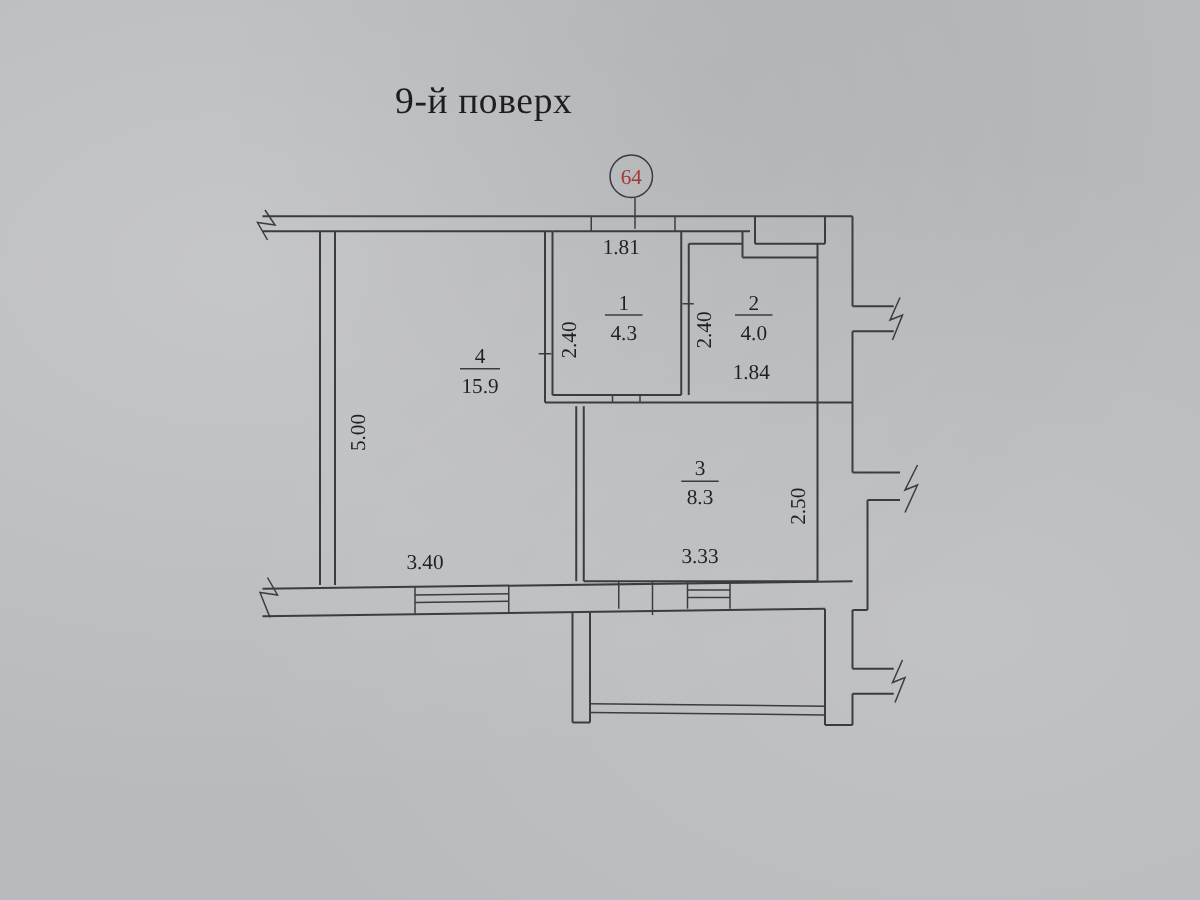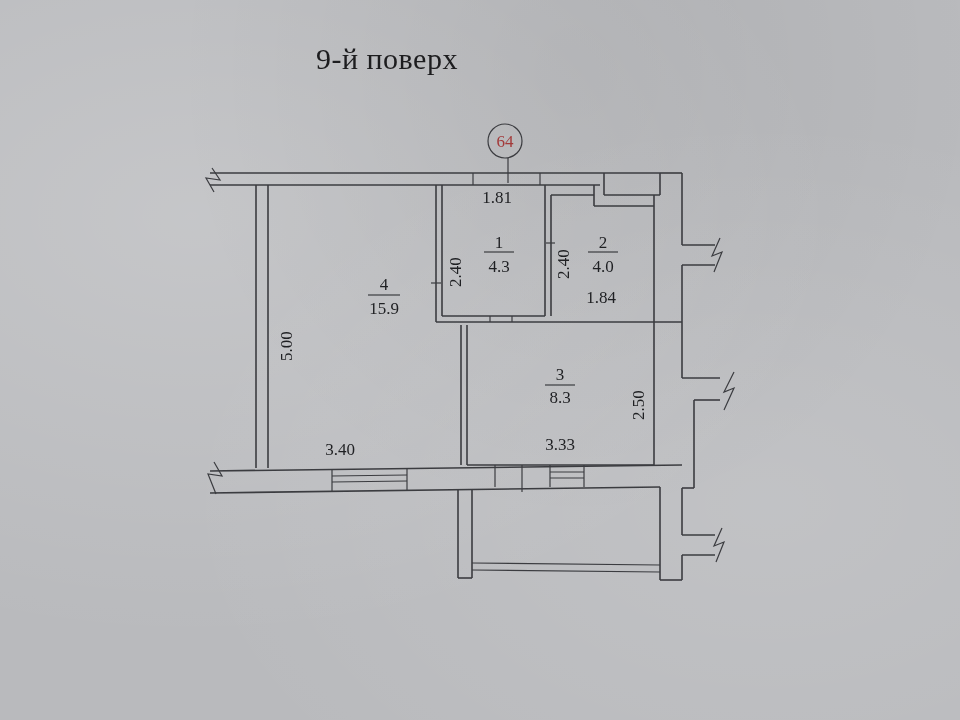--- a/index.html
+++ b/index.html
@@ -8,21 +8,21 @@
     background: #b9babd;
     background-image:
       radial-gradient(ellipse at 20% 30%, rgba(255,255,255,0.18), rgba(255,255,255,0) 60%),
       radial-gradient(ellipse at 80% 70%, rgba(255,255,255,0.12), rgba(255,255,255,0) 55%),
       radial-gradient(ellipse at 60% 10%, rgba(0,0,0,0.05), rgba(0,0,0,0) 50%);
     position: relative;
     font-family: "Liberation Serif", serif;
   }
   #plan { position: absolute; left: 0; top: 0; }
   .title {
-    position: absolute; left: 316px; top: 42px;
+    position: absolute; left: 316px; top: 64px;
     font-size: 30px; color: #1d1d1f; letter-spacing: 0.5px;
   }
   .line { stroke: #3b3c40; stroke-width: 1.6; fill: none; }
   .thin { stroke: #3b3c40; stroke-width: 1.2; fill: none; }
   .lbl { font-family: "Liberation Serif", serif; font-size: 17px; fill: #1f2023; }
   .axis-lbl { font-family: "Liberation Serif", serif; font-size: 17px; fill: #a33a3a; }
 </style>
 </head>
 <body>
 

